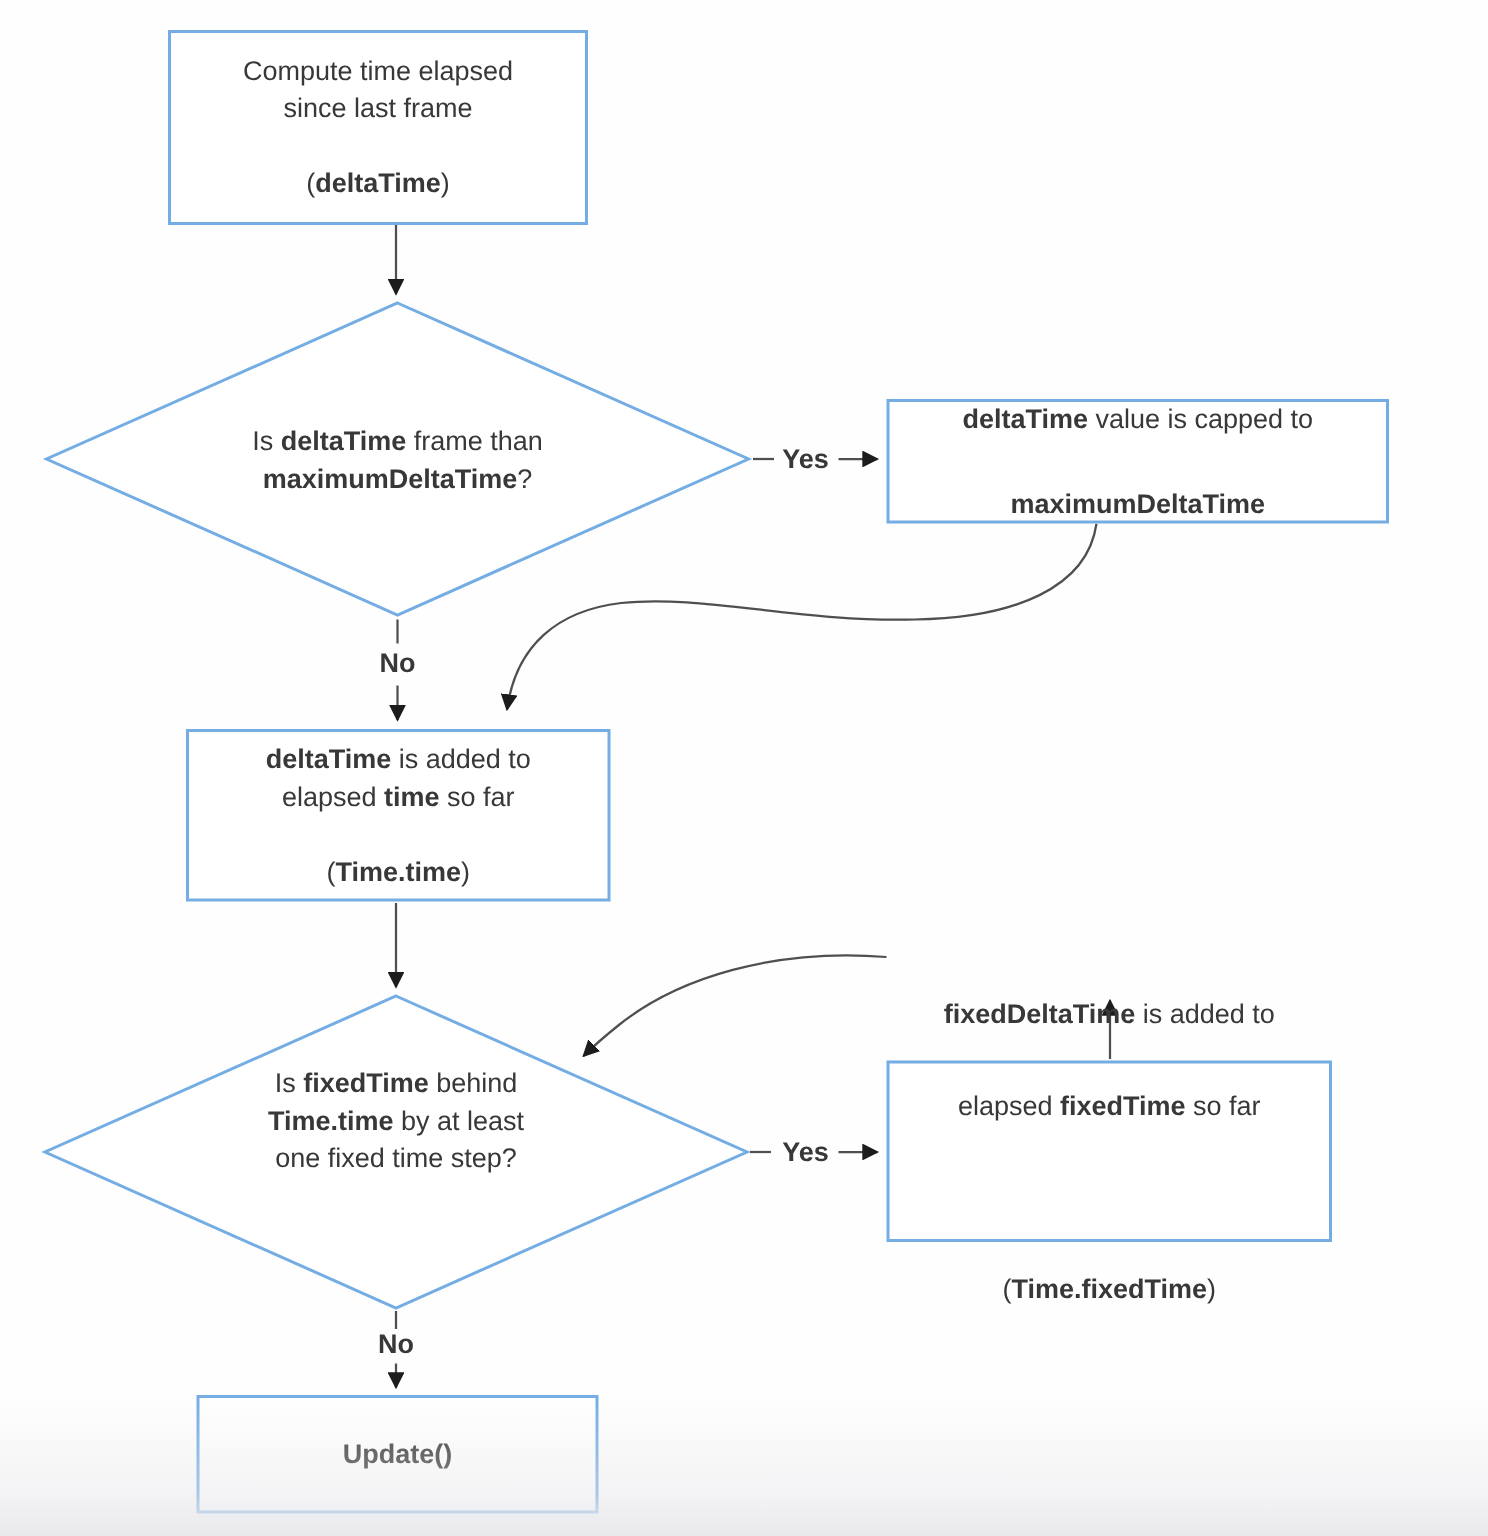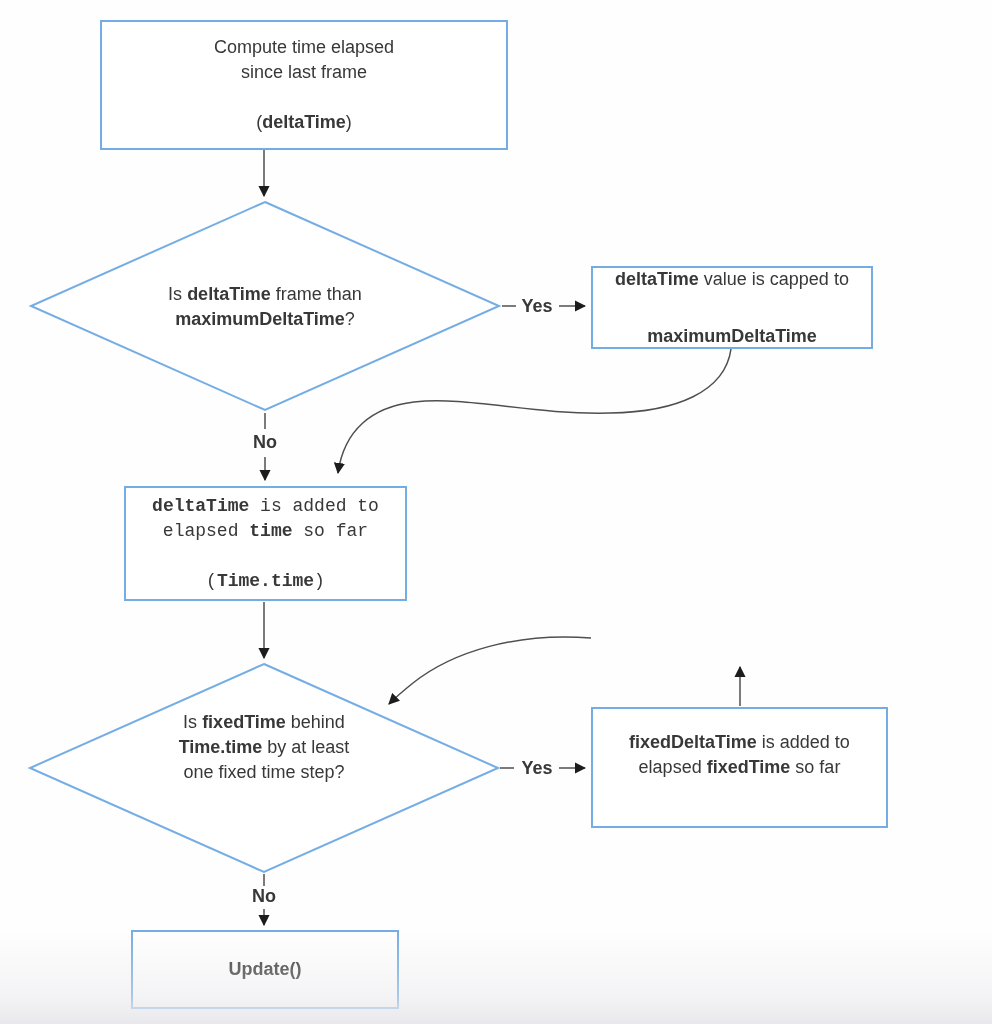--- a/index.html
+++ b/index.html
@@ -73,44 +73,45 @@
 
     <path class="edge" d="M740,706 L740,667" marker-end="url(#arrow)"></path>
 
     <path class="edge" d="M500,768 L514,768"></path>
     <path class="edge" d="M559,768 L585,768" marker-end="url(#arrow)"></path>
 
     <path class="edge" d="M264,874 L264,886"></path>
     <path class="edge" d="M264,909 L264,925" marker-end="url(#arrow)"></path>
   </svg>
 
-  <div class="node" style="left:100px;top:20px;width:408px;height:130px;">
+  <div class="node" style="left:112px;top:20px;width:280px;height:130px;">
       <div class="tline"><span>Compute time elapsed</span></div>
       <div class="tline"><span>since last frame</span></div>
       <div class="tline"><span></span></div>
       <div class="tline"><span>(</span><span class="b">deltaTime</span><span>)</span></div>
     </div>
 
-  <div class="node" style="left:591px;top:266px;width:282px;height:83px;gap:32px;">
+  <div class="node" style="left:591px;top:266px;width:335px;height:83px;gap:32px;">
       <div class="tline"><span class="b">deltaTime</span><span> value is capped to</span></div>
       <div class="tline"><span class="b">maximumDeltaTime</span></div>
     </div>
 
-  <div class="node" style="left:124px;top:486px;width:283px;height:115px;font-family:Liberation Mono, monospace;">
+  <div class="node" style="left:124px;top:486px;width:283px;height:115px;">
       <div class="tline"><span class="b">deltaTime</span><span> is added to</span></div>
       <div class="tline"><span>elapsed </span><span class="b">time</span><span> so far</span></div>
       <div class="tline"><span></span></div>
       <div class="tline"><span>(</span><span class="b">Time.time</span><span>)</span></div>
     </div>
 
 
-  <div class="node" style="left:591px;top:707px;width:297px;height:121px;">
+  <div class="node" style="left:591px;top:707px;width:297px;height:121px;gap:36px;">
       <div class="tline"><span class="b">fixedDeltaTime</span><span> is added to</span></div>
       <div class="tline"><span>elapsed </span><span class="b">fixedTime</span><span> so far</span></div>
       <div class="tline"><span></span></div>
+      <div class="tline"><span>(</span><span class="b">Time.fixedTime</span><span>)</span></div>
     </div>
 
   <div class="node" style="left:131px;top:930px;width:268px;height:79px;">
       <div class="tline"><span class="b">Update()</span></div>
     </div>
 
   <div class="dtext" style="left:31px;top:282px;width:468px;">
       <div class="tline"><span>Is </span><span class="b">deltaTime</span><span> frame than</span></div>
       <div class="tline"><span class="b">maximumDeltaTime</span><span>?</span></div>
     </div>

